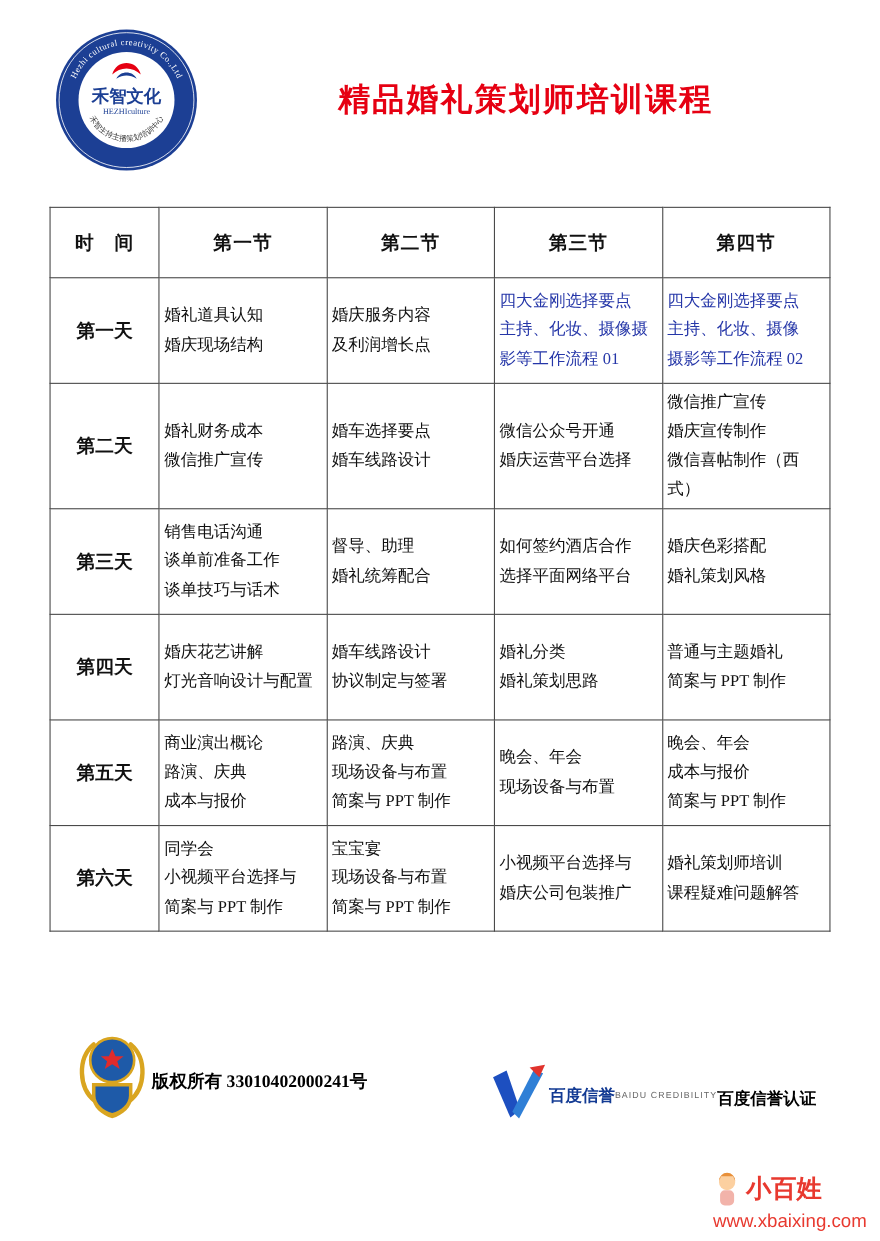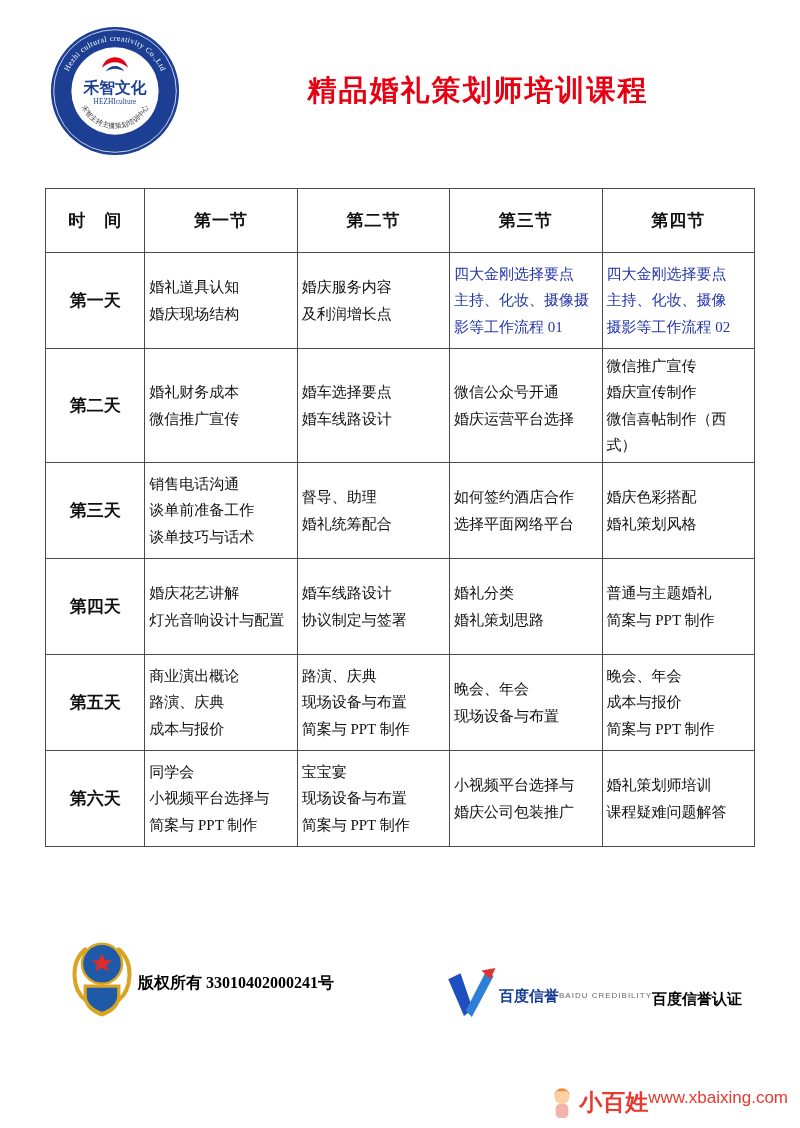--- a/index.html
+++ b/index.html
@@ -41,21 +41,21 @@
   .logo-small { width:86px; height:86px; }
   .icp-text { margin-top:12px; font-size:13px; color:#222; font-family:"Liberation Sans",sans-serif; }
   .police-logo { width:72px; height:88px; }
   .police-text { margin-top:8px; font-size:16px; font-weight:bold; color:#000; }
   .baidu-logo { width:56px; height:56px; }
   .baidu-name { margin-top:2px; font-size:15px; font-weight:bold; color:#123a93; }
   .baidu-en { font-size:8px; letter-spacing:1px; color:#666; font-family:"Liberation Sans",sans-serif; }
   .baidu-cert { margin-top:9px; font-size:15px; font-weight:bold; color:#000; }
 
   
-  .watermark { position:absolute; right:12px; bottom:8px; display:flex; flex-direction:row; align-items:flex-start; }
+  .watermark { position:absolute; right:12px; bottom:8px; display:flex; flex-direction:column; align-items:flex-start; }
   .wm-row { display:flex; align-items:center; gap:4px; }
   .wm-icon { width:26px; height:34px; }
   .wm-name { font-size:23px; font-weight:bold; color:var(--watermark_red); line-height:1.1; }
   .wm-url { font-size:17px; color:var(--watermark_red); font-family:"Liberation Sans",sans-serif; margin-top:2px; }
 </style>
 </head>
 <body>
 
 <div class="page">
 

